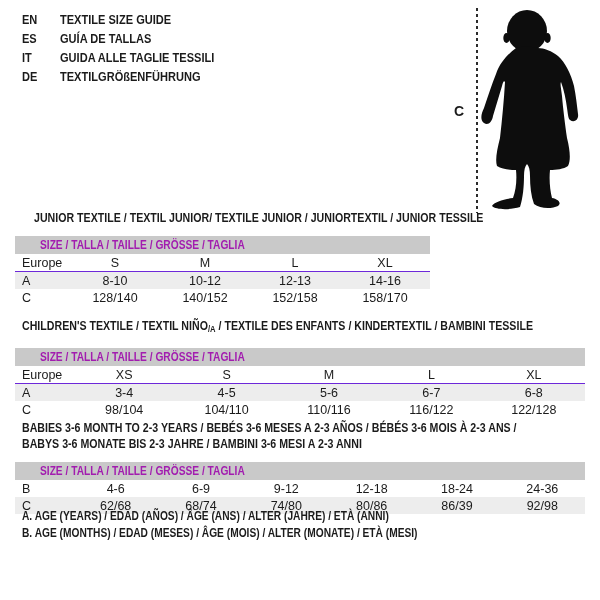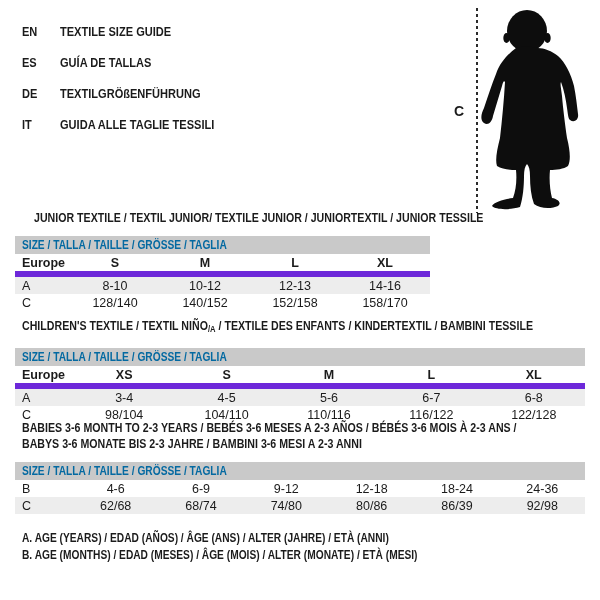--- a/index.html
+++ b/index.html
@@ -7,21 +7,21 @@
     width:600px; height:600px; position:relative; overflow:hidden;
     background:#ffffff; color:#1b1b1b;
     font-family:"Liberation Sans", sans-serif;
   }
   .abs { position:absolute; }
   
   .cond { display:inline-block; transform:scaleX(0.85); transform-origin:0 50%; white-space:nowrap; }
 
   
   .lang-list { left:22px; top:10px; }
-  .lang-row { display:flex; height:19px; align-items:center; font-weight:bold; font-size:13px;margin-top:12px; }
+  .lang-row { display:flex; height:19px; align-items:center; font-weight:bold; font-size:13px; }
   .lang-code { width:38px; }
 
   
   .measure-line {
     left:476px; top:8px; width:2px; height:205px;
     background:repeating-linear-gradient(to bottom, #2b2b2b 0px, #2b2b2b 3px, transparent 3px, transparent 6px);
   }
   .measure-label { left:454px; top:103px; font-size:14px; font-weight:bold; }
   .toddler-svg { left:480px; top:8px; }
 
@@ -31,52 +31,52 @@
   .t2-title { top:319px; }
   .t3-title { top:420px; line-height:16px; }
   .subscript { font-size:9px; vertical-align:-2px; }
 
   .size-table { left:15px; }
   .t1 { width:415px; top:236px; }
   .t2 { width:570px; top:348px; }
   .t3 { width:570px; top:462px; }
 
   .size-bar {
-    height:18px; line-height:18px; box-sizing:border-box; padding-left:7px;
-    background:var(--bar, #c9c9c9); color:#0369a1; font-weight:bold; font-size:12px;
+    height:18px; line-height:18px; box-sizing:border-box; padding-left:25px;
+    background:var(--bar, #c9c9c9); color:#a21caf; font-weight:bold; font-size:12px;
   }
   table { border-collapse:collapse; table-layout:fixed; width:100%; }
   td { height:17px; padding:0; font-size:12.5px; text-align:center; vertical-align:middle; }
   td.lbl { text-align:left; padding-left:7px; }
-  tr.underline td { border-bottom:6px solid #6d28d9;font-weight:bold; }
+  tr.underline td { border-bottom:1px solid #6d28d9; }
   tr.shade td { background:var(--shade, #ededed); }
 
   
-  .legend { left:22px; top:530px; font-weight:bold; font-size:12px; }
+  .legend { left:22px; top:508px; font-weight:bold; font-size:12px; }
   .legend-line { height:16.5px; line-height:16.5px; }
 </style>
 </head>
 <body>
 
 <div class="abs lang-list">
   <div class="lang-row">
     <span class="lang-code cond">EN</span>
     <span class="cond">TEXTILE SIZE GUIDE</span>
   </div>
   <div class="lang-row">
     <span class="lang-code cond">ES</span>
     <span class="cond">GUÍA DE TALLAS</span>
   </div>
   <div class="lang-row">
+    <span class="lang-code cond">IT</span>
+    <span class="cond">GUIDA ALLE TAGLIE TESSILI</span>
+  </div>
+  <div class="lang-row">
     <span class="lang-code cond">DE</span>
     <span class="cond">TEXTILGRÖßENFÜHRUNG</span>
-  </div>
-  <div class="lang-row">
-    <span class="lang-code cond">IT</span>
-    <span class="cond">GUIDA ALLE TAGLIE TESSILI</span>
   </div>
 </div>
 
 <div class="abs measure-line"></div>
 <div class="abs measure-label">C</div>
 <svg class="abs toddler-svg" width="120" height="204" viewBox="0 0 120 204" aria-hidden="true">
   <g fill="#0d0d0d">
     <ellipse cx="47" cy="23" rx="20" ry="21"></ellipse>
     <ellipse cx="26.5" cy="30" rx="3.2" ry="5"></ellipse>
     <ellipse cx="67.5" cy="30" rx="3.2" ry="5"></ellipse>

